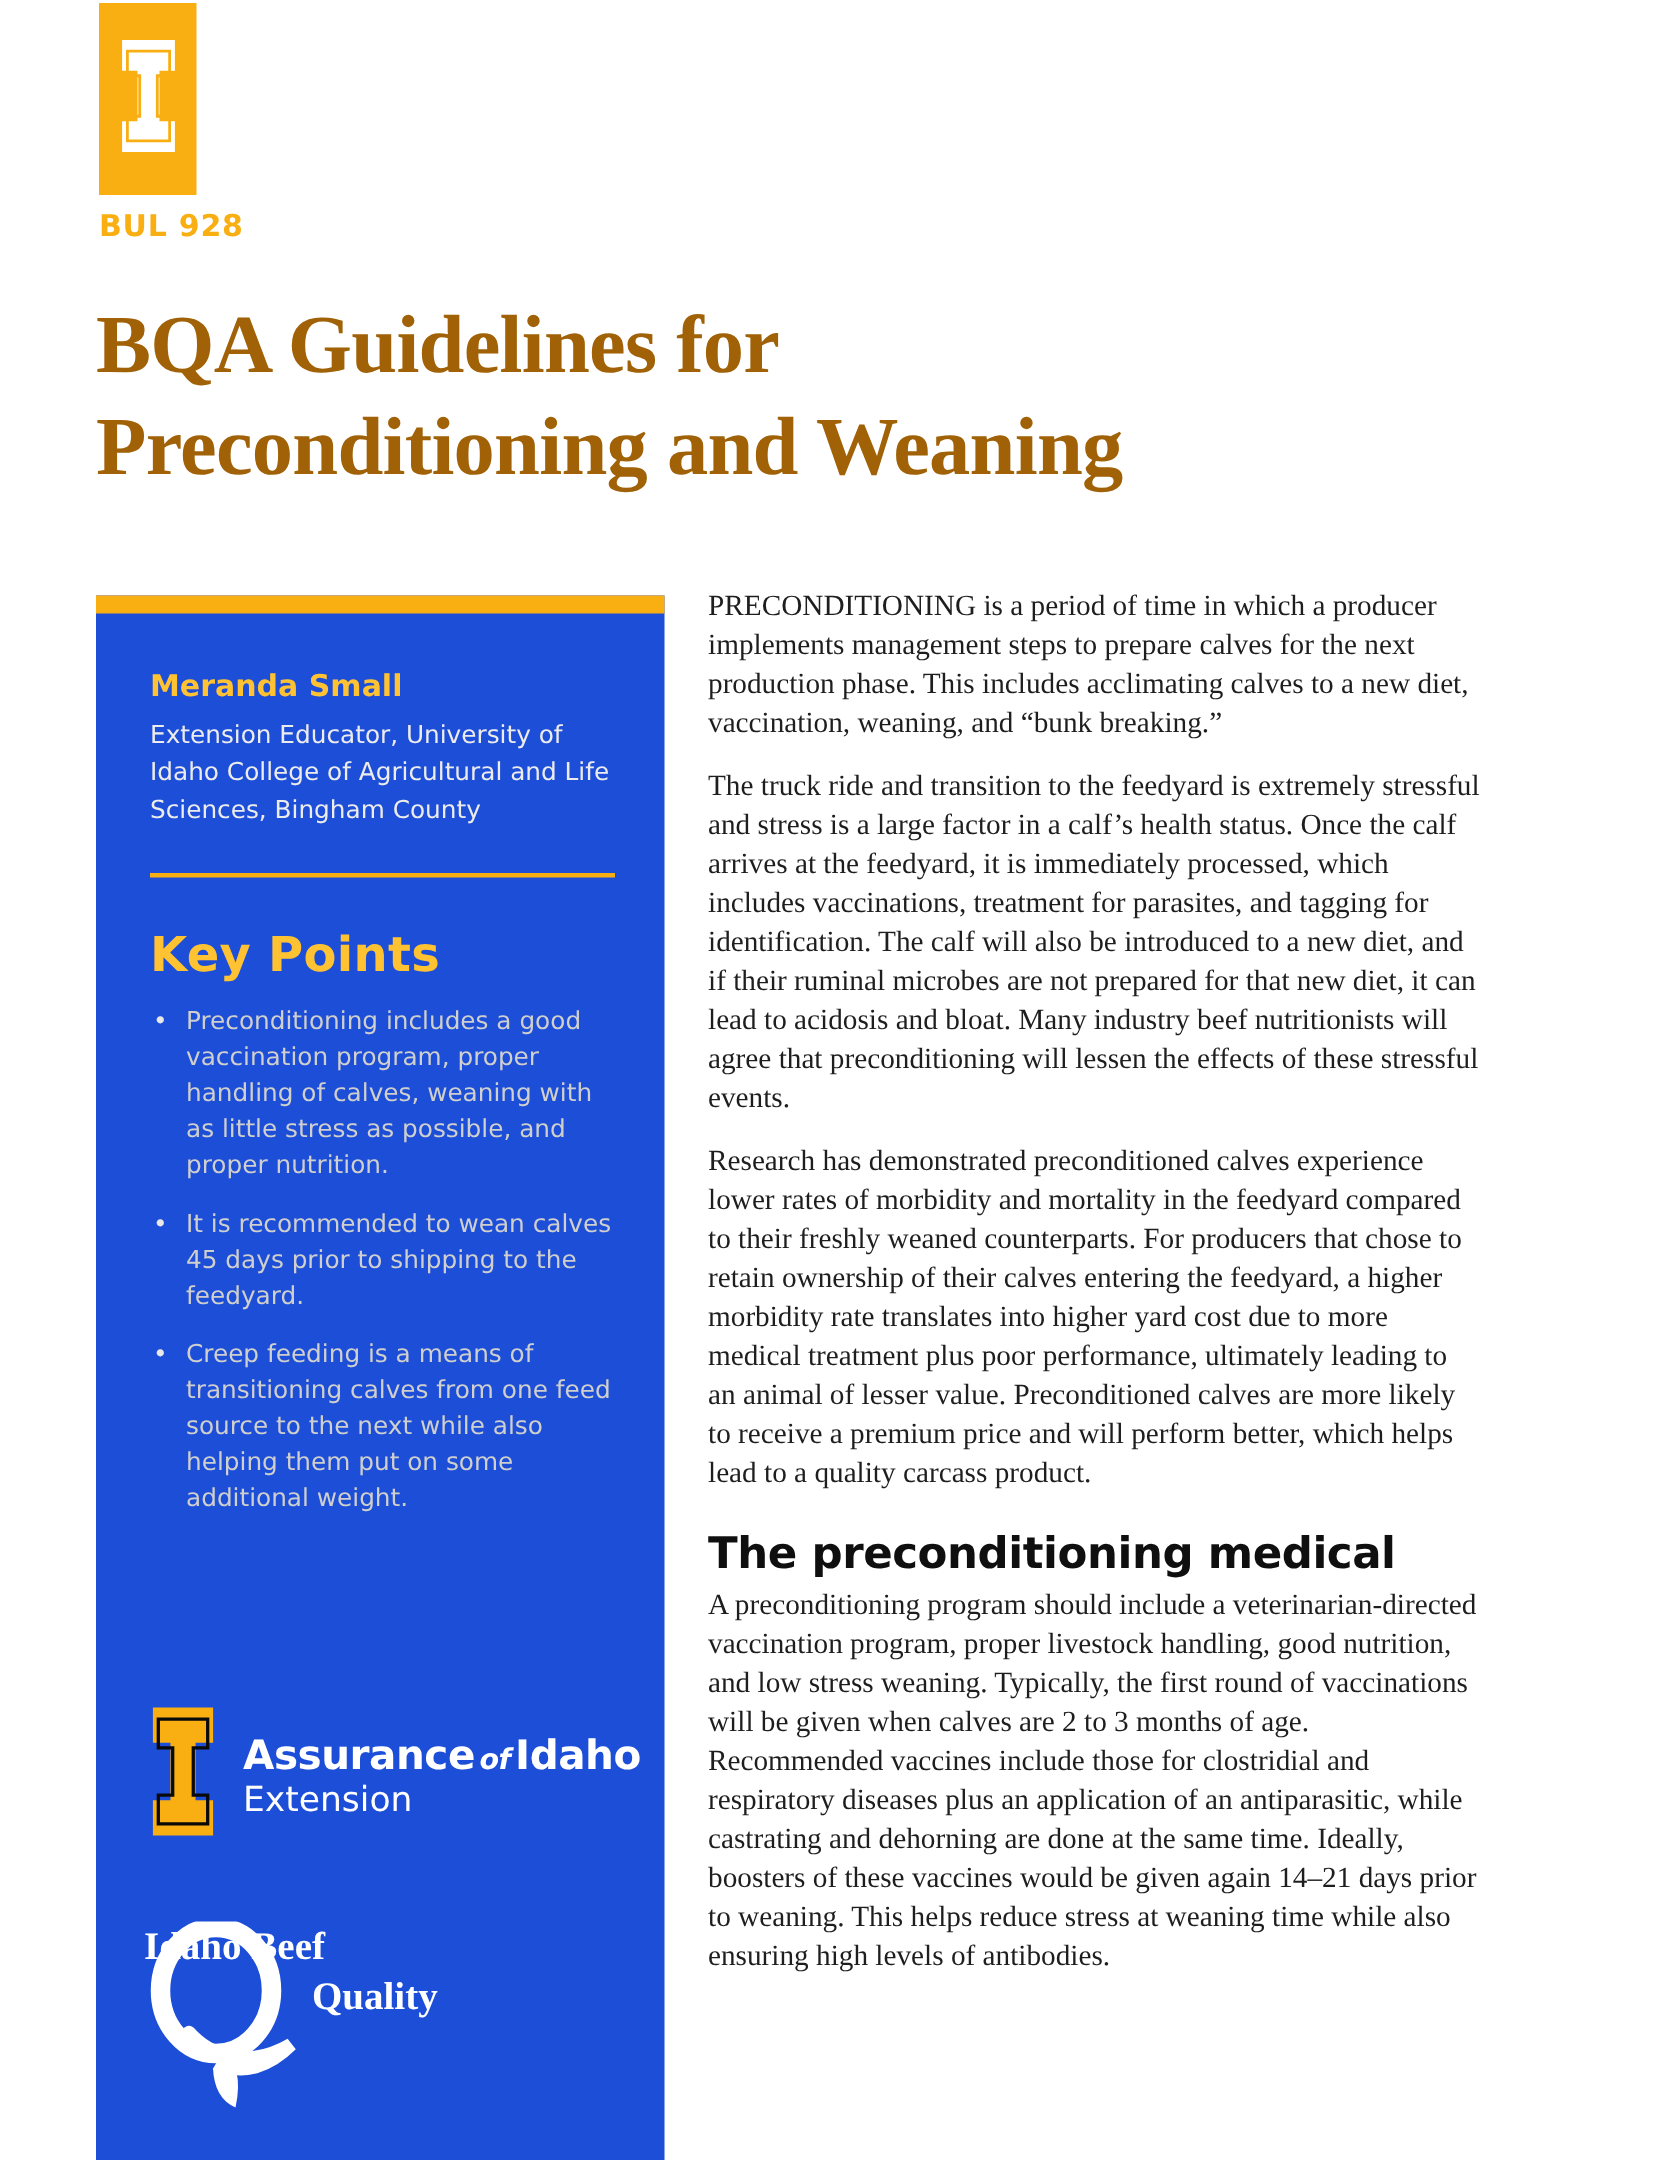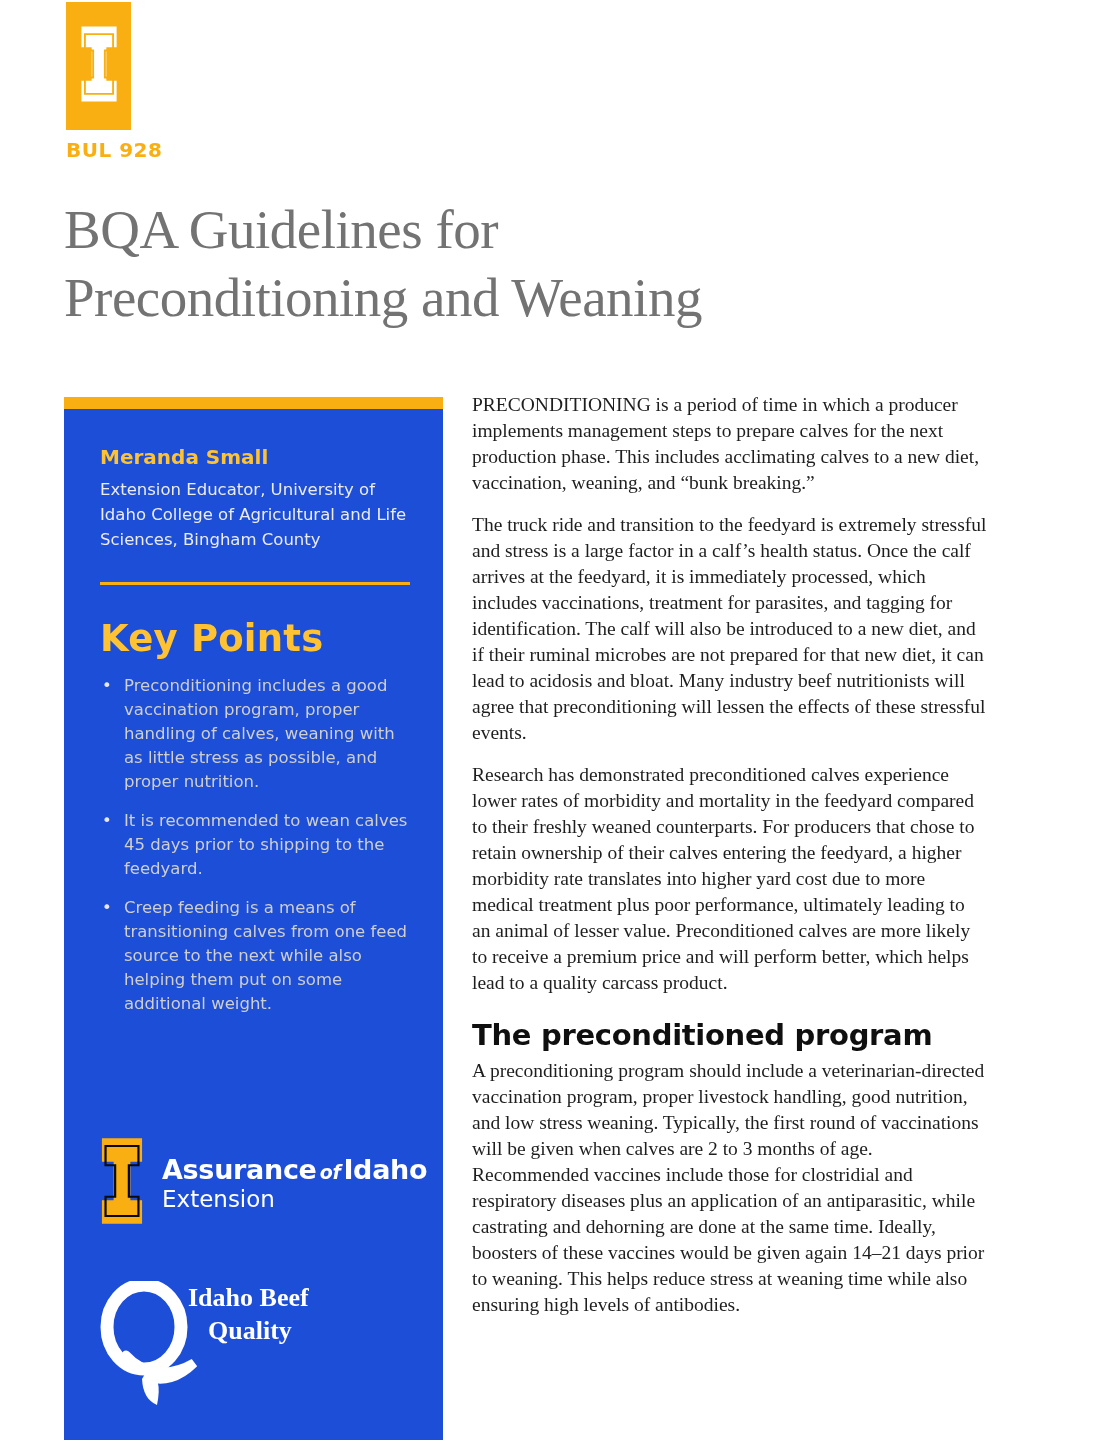--- a/index.html
+++ b/index.html
@@ -19,22 +19,22 @@
   }
   .bulletin-number{
     position:absolute;left:66px;top:138px;
     font-family:"DejaVu Sans","Liberation Sans",sans-serif;
     font-weight:bold;font-size:20px;color:var(--gold);
     letter-spacing:.5px;
   }
   .doc-title{
     position:absolute;left:64px;top:196px;width:960px;
     font-family:"Liberation Serif",serif;
-    font-weight:normal;font-size:55px;line-height:1.24;
-    color:#737373;letter-spacing:-0.5px;
+    font-weight:bold;font-size:55px;line-height:1.24;
+    color:#a16207;letter-spacing:-0.5px;
   }
   
   .sidebar{
     position:absolute;left:64px;top:397px;width:379px;height:1043px;
     background:#1d4ed8;
   }
   .sidebar-goldbar{
     position:absolute;left:0;top:0;width:100%;height:12px;
     background:var(--gold);
   }
@@ -49,21 +49,21 @@
   .author-title{
     font-size:16.5px;line-height:25px;color:#ececec;
     font-weight:400;
   }
   .sidebar-rule{
     margin-top:30px;height:3px;width:310px;background:var(--gold);
     border:none;
   }
   .keypoints-heading{
     margin-top:32px;
-    font-weight:bold;font-size:37px;color:var(--goldtext);
+    font-weight:bold;font-size:32px;color:var(--goldtext);
     letter-spacing:.2px;
   }
   .keypoints-list{margin-top:14px;}
   .kp-item{
     display:flex;
     font-size:16.5px;line-height:24px;color:#cfcfcd;
     margin-bottom:15px;
   }
   .kp-item .bullet{flex:0 0 22px;padding-left:2px;color:#e8e8e8;}
   .kp-item .bullet::before{content:"•";}
@@ -79,21 +79,21 @@
   .ext-line2{font-size:23px;font-weight:400;margin-top:1px;}
   .ibqa-logo{
     position:absolute;left:32px;top:884px;width:300px;height:130px;
     color:#ffffff;
   }
   .ibqa-q{position:absolute;left:0;top:0;}
   .ibqa-text{
     position:absolute;left:0;top:0;width:100%;
     font-family:"Liberation Serif",serif;font-weight:bold;font-size:26px;line-height:33px;
   }
-  .ibqa-l1{margin-left:92px;}
+  .ibqa-l1{}
   .ibqa-l2{margin-left:112px;}
   .ibqa-l3{margin-left:62px;}
   
   .main-col{
     position:absolute;left:472px;top:392px;width:515px;
     font-size:19.5px;line-height:26px;color:#1e1e1e;
   }
   .main-col p{margin:0 0 16px 0;}
   .section-heading{
     font-family:"DejaVu Sans","Liberation Sans",sans-serif;
@@ -173,17 +173,17 @@
         <div class="ibqa-l1">Idaho Beef</div>
         <div class="ibqa-l2">Quality</div>
       </span>
     </div>
   </div>
 
   <div class="main-col">
     <p>PRECONDITIONING is a period of time in which a producer implements management steps to prepare calves for the next production phase. This includes acclimating calves to a new diet, vaccination, weaning, and “bunk breaking.”</p>
     <p>The truck ride and transition to the feedyard is extremely stressful and stress is a large factor in a calf’s health status. Once the calf arrives at the feedyard, it is immediately processed, which includes vaccinations, treatment for parasites, and tagging for identification. The calf will also be introduced to a new diet, and if their ruminal microbes are not prepared for that new diet, it can lead to acidosis and bloat. Many industry beef nutritionists will agree that preconditioning will lessen the effects of these stressful events.</p>
     <p>Research has demonstrated preconditioned calves experience lower rates of morbidity and mortality in the feedyard compared to their freshly weaned counterparts. For producers that chose to retain ownership of their calves entering the feedyard, a higher morbidity rate translates into higher yard cost due to more medical treatment plus poor performance, ultimately leading to an animal of lesser value. Preconditioned calves are more likely to receive a premium price and will perform better, which helps lead to a quality carcass product.</p>
-    <div class="section-heading">The preconditioned program</div>
+    <div class="section-heading">The preconditioning medical</div>
     <p>A preconditioning program should include a veterinarian-directed vaccination program, proper livestock handling, good nutrition, and low stress weaning. Typically, the first round of vaccinations will be given when calves are 2 to 3 months of age. Recommended vaccines include those for clostridial and respiratory diseases plus an application of an antiparasitic, while castrating and dehorning are done at the same time. Ideally, boosters of these vaccines would be given again 14–21 days prior to weaning. This helps reduce stress at weaning time while also ensuring high levels of antibodies.</p>
   </div>
 
 </div>
 
 </body></html>

